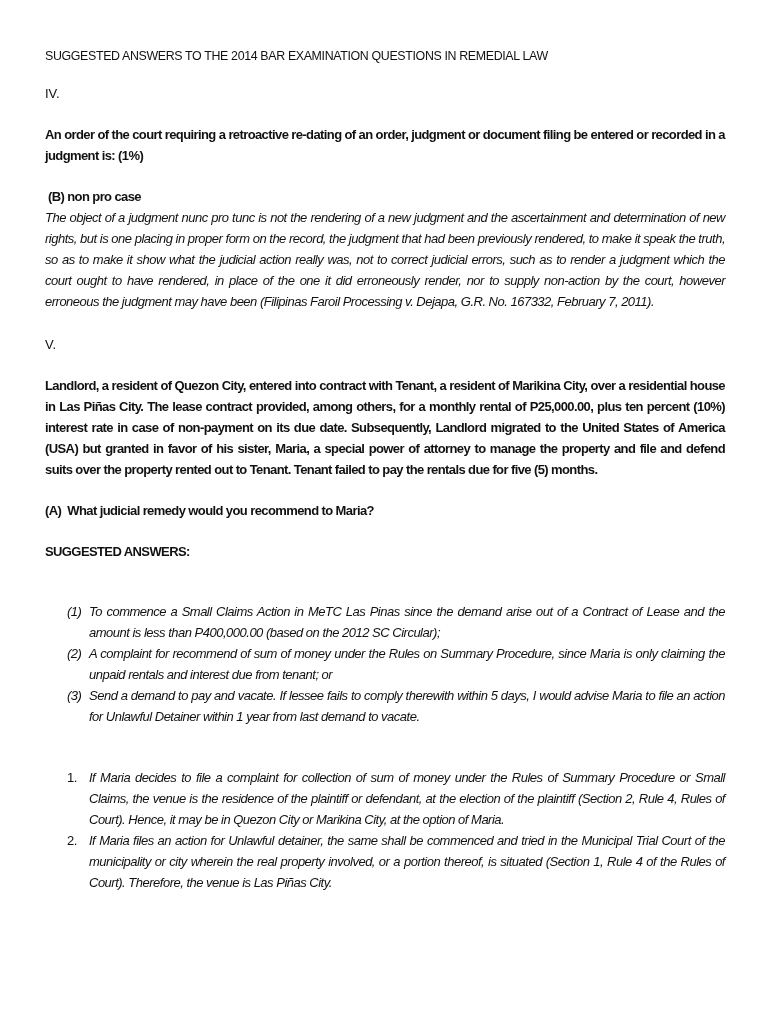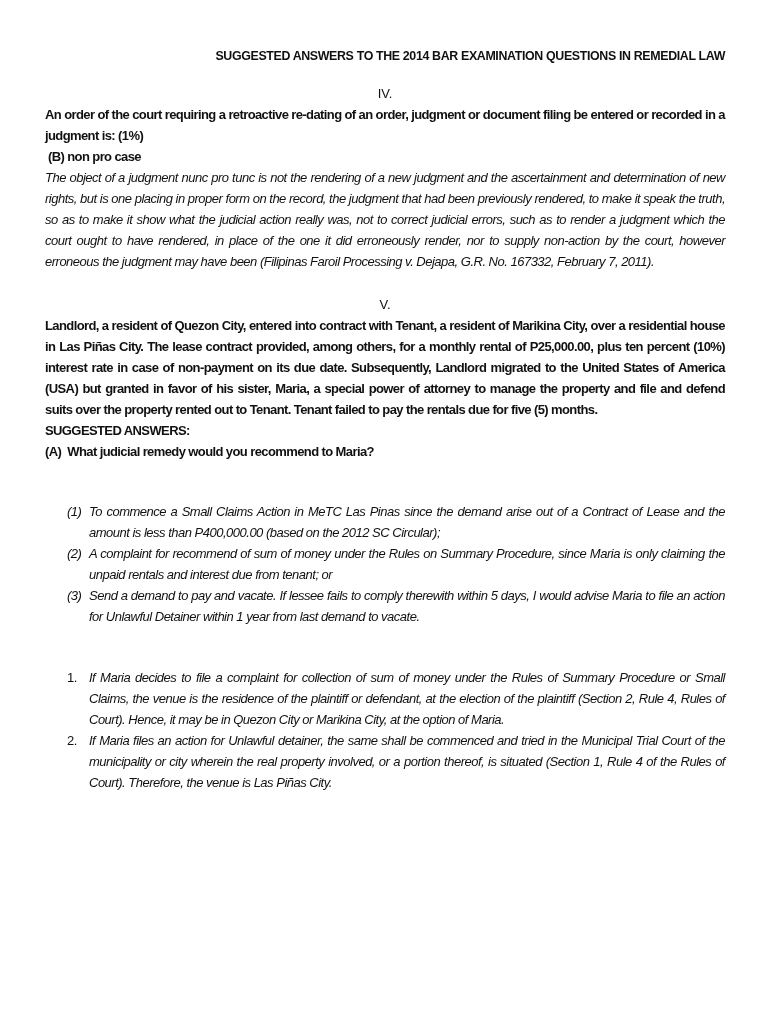--- a/index.html
+++ b/index.html
@@ -1,23 +1,23 @@
 <!DOCTYPE html>
 <html><head>
 <meta charset="utf-8">
 <style>
   html, body { margin: 0; padding: 0; background: #ffffff; }
   body { width: 768px; height: 1024px; overflow: hidden; position: relative;
          font-family: "Liberation Sans", sans-serif; color: #111; }
   .page { position: absolute; left: 45px; top: 46px; width: 680px; }
-  .title { text-align: right; font-weight: bold; font-size: 12.4px; letter-spacing: -0.35px; height: 20px; line-height: 20px; }
-  .roman { text-align: center; font-size: 13px; line-height: 21px; height: 21px; }
+  .title { text-align: left; font-weight: normal; font-size: 12.4px; letter-spacing: -0.35px; height: 20px; line-height: 20px; }
+  .roman { text-align: left; font-size: 13px; line-height: 21px; height: 21px; }
   p { margin: 0; font-size: 13px; line-height: 21px; letter-spacing: -0.45px; word-spacing: 0px; }
   .justify { text-align: justify; }
-  .bold { font-weight: bold; letter-spacing: -0.6px; }
+  .bold { font-weight: bold; letter-spacing: -0.6px; margin-top: 20px; }
   .ital { font-style: italic; letter-spacing: -0.5px; }
   .gap { height: 21px; }
   .li { display: flex; font-size: 13px; line-height: 21px; font-style: italic; letter-spacing: -0.5px; text-align: justify; }
   .li .num { flex: 0 0 22px; text-align: left; }
   .li .txt { flex: 1; text-align: justify; }
   .list-a { margin-left: 22px; }
   .list-b { margin-left: 22px; }
   .list-b .li .num { font-style: normal; }
 </style>
 </head>
@@ -28,22 +28,22 @@
   <div class="gap" style="height:17px"></div>
 
   <div class="roman">IV.</div>
   <p class="justify bold">An order of the court requiring a retroactive re-dating of an order, judgment or document filing be entered or recorded in a judgment is: (1%)</p>
   <p class="bold" style="white-space:pre"> (B) non pro case</p>
   <p class="justify ital">The object of a judgment nunc pro tunc is not the rendering of a new judgment and the ascertainment and determination of new rights, but is one placing in proper form on the record, the judgment that had been previously rendered, to make it speak the truth, so as to make it show what the judicial action really was, not to correct judicial errors, such as to render a judgment which the court ought to have rendered, in place of the one it did erroneously render, nor to supply non-action by the court, however erroneous the judgment may have been (Filipinas Faroil Processing v. Dejapa, G.R. No. 167332, February 7, 2011).</p>
 
   <div class="gap" style="height:22px"></div>
   <div class="roman">V.</div>
   <p class="justify bold">Landlord, a resident of Quezon City, entered into contract with Tenant, a resident of Marikina City, over a residential house in Las Piñas City. The lease contract provided, among others, for a monthly rental of P25,000.00, plus ten percent (10%)  interest rate in case of non-payment on its due date. Subsequently, Landlord migrated to the United States of America (USA) but granted in favor of his sister, Maria, a special power of attorney to manage the property and file and defend suits over the property rented out to Tenant. Tenant failed to pay the rentals due for five (5) months.</p>
+  <p class="bold" style="white-space:pre">(A)  What judicial remedy would you recommend to Maria?</p>
   <p class="bold">SUGGESTED ANSWERS:</p>
-  <p class="bold" style="white-space:pre">(A)  What judicial remedy would you recommend to Maria?</p>
 
   <div class="gap"></div>
   <div class="gap" style="height:18px"></div>
 
   <div class="list-a">
     <div class="li">
       <span class="num">(1)</span>
       <span class="txt">To commence a Small Claims Action in MeTC Las Pinas since the demand arise out of a Contract of Lease and the amount is less than P400,000.00 (based on the 2012 SC Circular);</span>
     </div>
     <div class="li">

